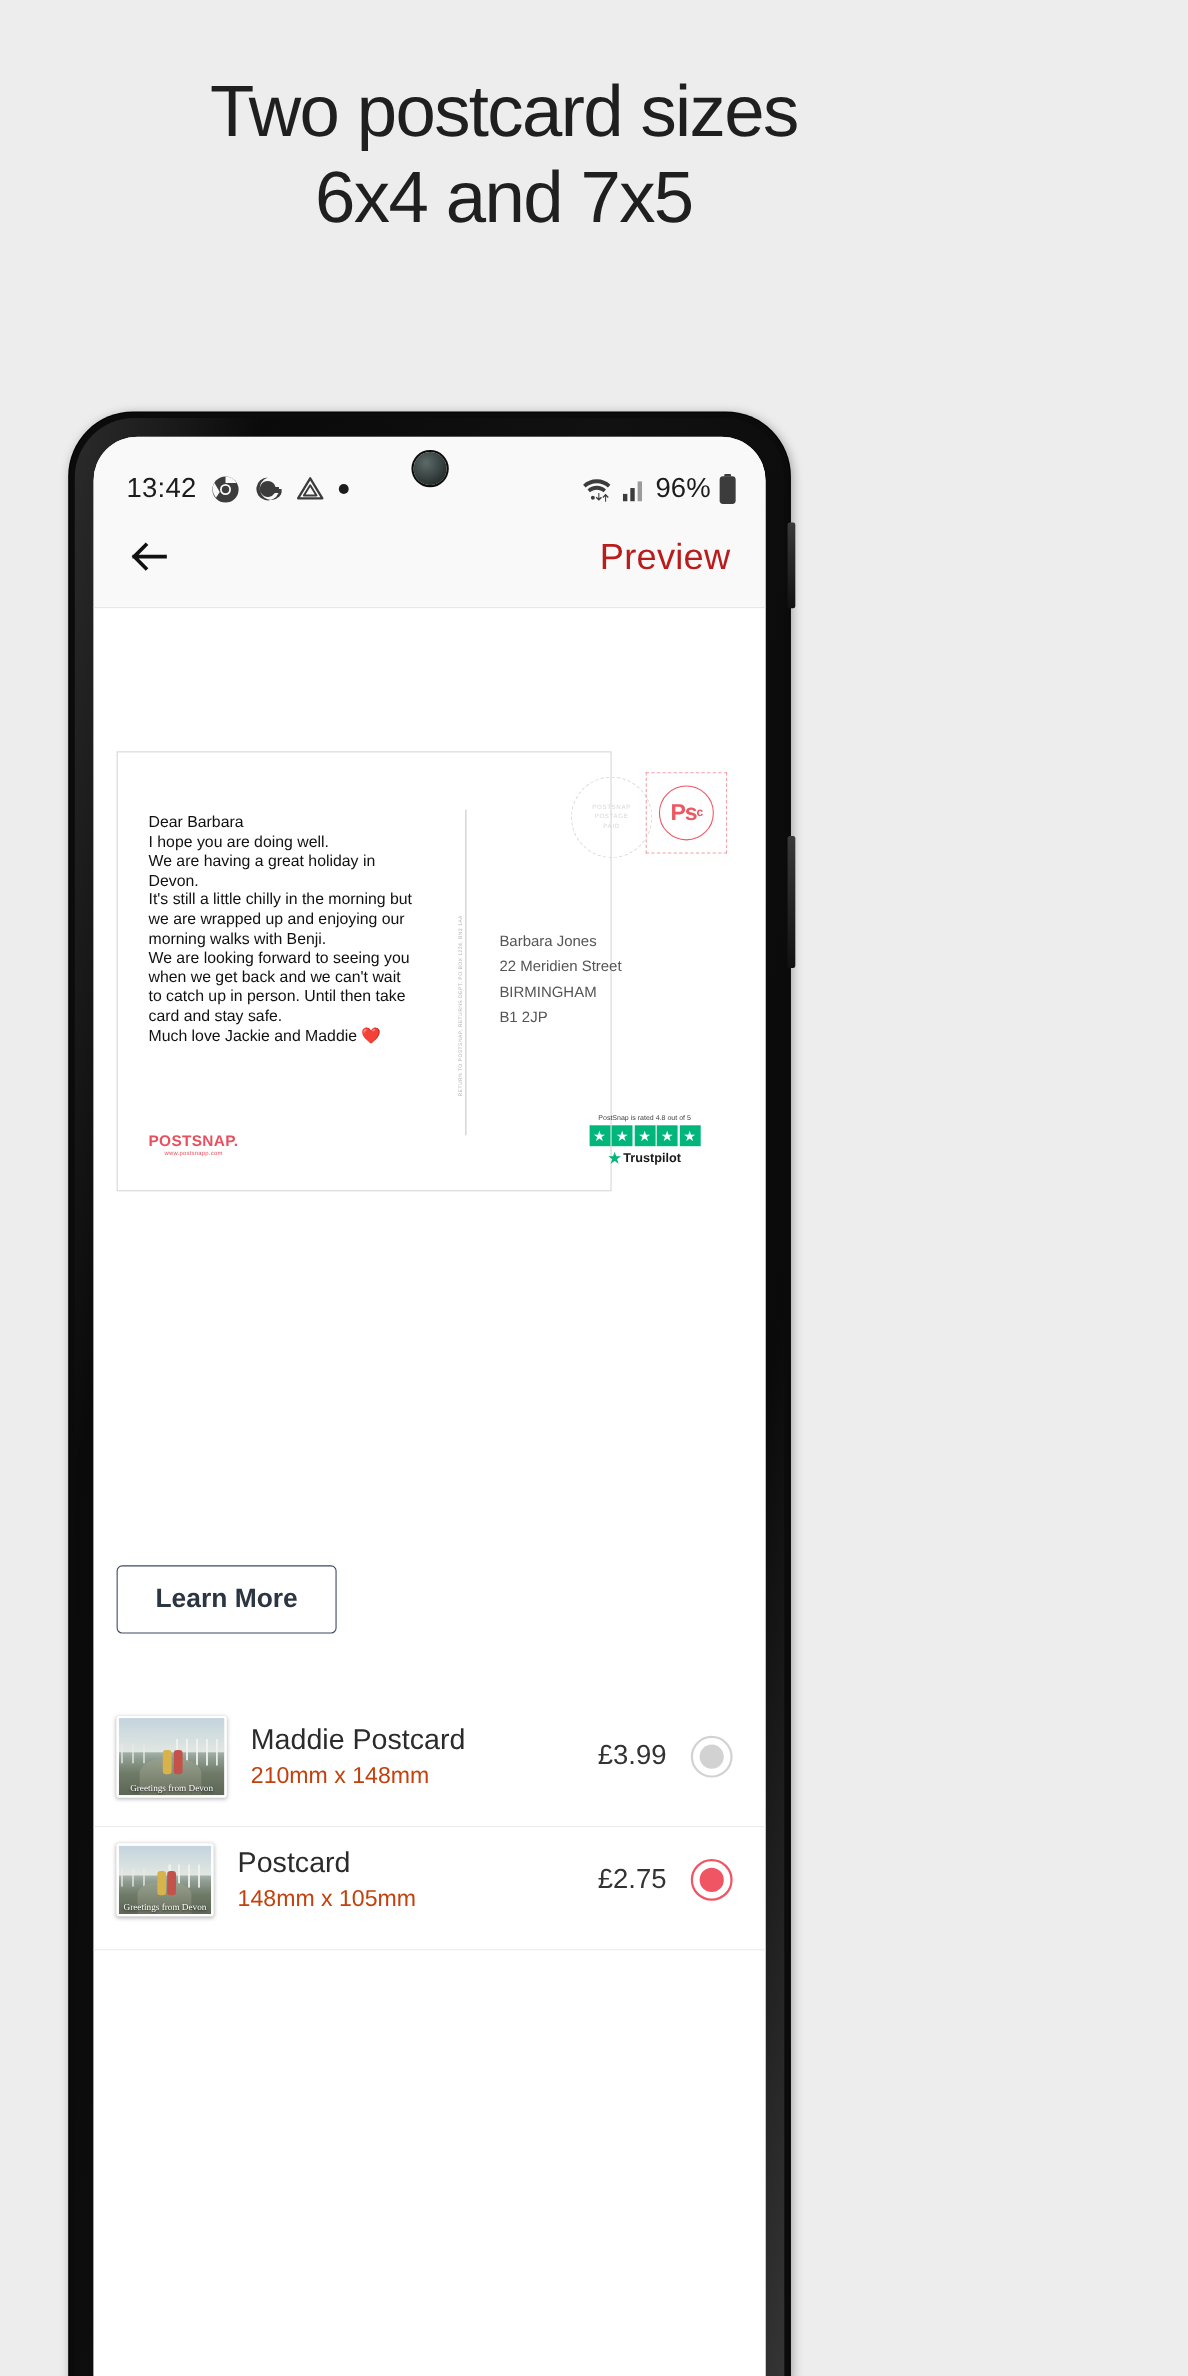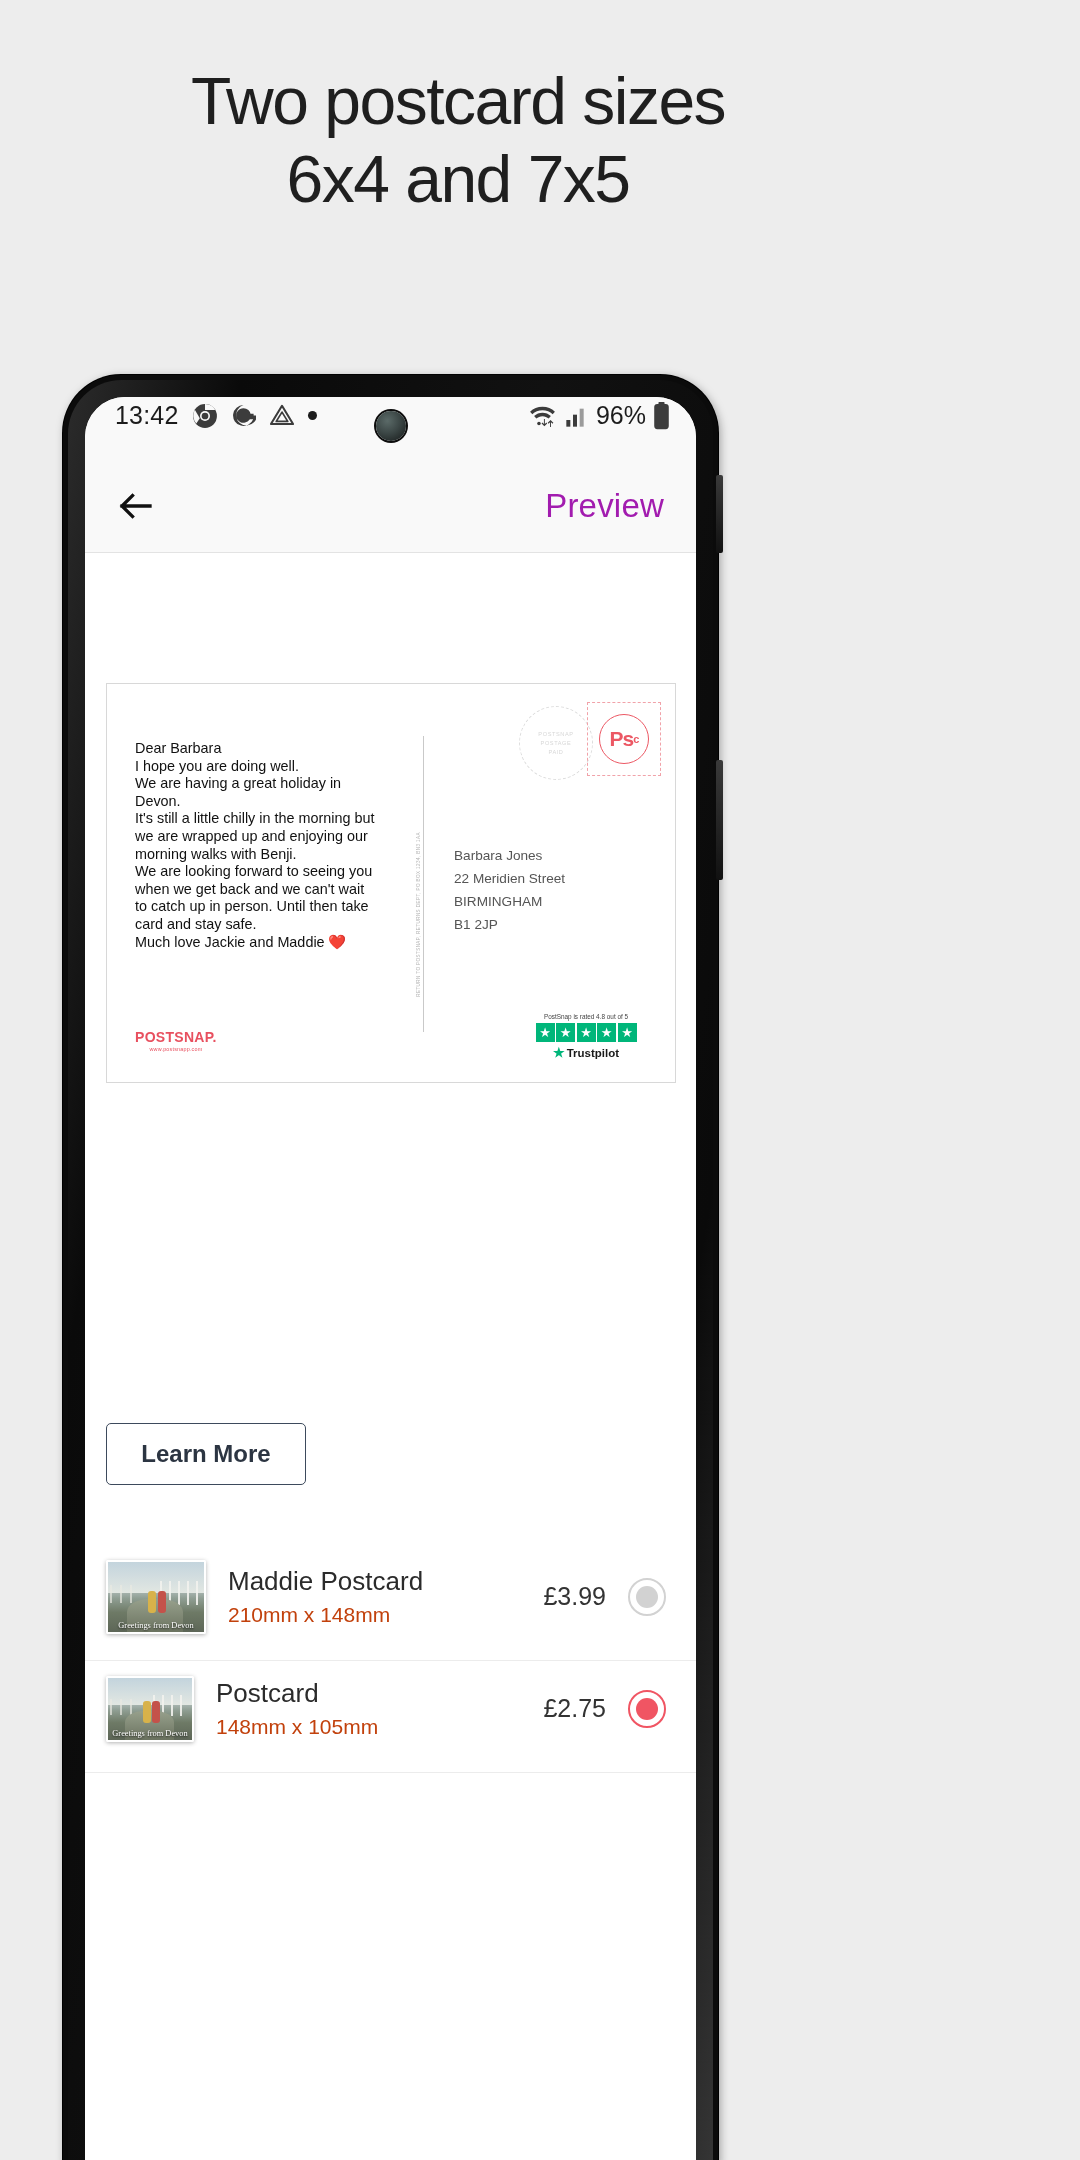--- a/index.html
+++ b/index.html
@@ -52,22 +52,22 @@
     position:absolute; right:-5px; width:7px;
     background:linear-gradient(180deg,#3a3a3a,#111);
     border-radius:2px; z-index:4;
   }
   .side-btn.b1 { top:100px;  height:78px; }
   .side-btn.b2 { top:385px;  height:120px; }
 
   
   .statusbar {
     height:62px; background:#f9f9f9;
-    display:flex; align-items:flex-start;
-    padding:4px 26px 0 30px;
+    display:flex; align-items:flex-end;
+    padding:16px 26px 0 30px;
     position:relative;
   }
   .sb-left { display:flex; align-items:center; gap:13px; }
   .sb-time { font-size:25px; color:#1c1c1c; letter-spacing:.2px; }
   .sb-right { margin-left:auto; display:flex; align-items:center; gap:7px; }
   .sb-batt-txt { font-size:25px; color:#1c1c1c; }
   .punchhole {
     position:absolute; left:50%; top:14px; transform:translateX(-50%);
     width:30px; height:30px; border-radius:50%;
     background:radial-gradient(circle at 38% 33%, #5b6a68 0%, #3c4746 45%, #141818 100%);
@@ -78,30 +78,30 @@
   
   .appbar {
     height:94px; background:#f9f9f9;
     border-bottom:1px solid #e3e3e3;
     display:flex; align-items:center;
     padding:0 32px 0 30px;
   }
   .back-arrow { cursor:pointer; display:flex; }
   .appbar-title {
     margin-left:auto;
-    font-size:33px; color:#a21caf; font-weight:400; letter-spacing:.2px;
+    font-size:33px; color:#b91c1c; font-weight:400; letter-spacing:.2px;
   }
 
   
   .appbody { background:#fff; height:1612px; position:relative; }
 
   
   .postcard {
     position:absolute; left:21px; top:130px;
-    width:570px; height:400px;
+    width:450px; height:400px;
     background:#fff;
     border:1px solid #d8d8d8;
     display:flex;
     gap:11px;
   }
   .pc-left { width:305px; position:relative; padding:56px 0 0 28px; }
   .pc-msg {
     font-size:14.4px; line-height:17.6px; color:#111; white-space:pre-line;
   }
   .pc-logo { position:absolute; left:28px; bottom:30px;text-align:center; }

